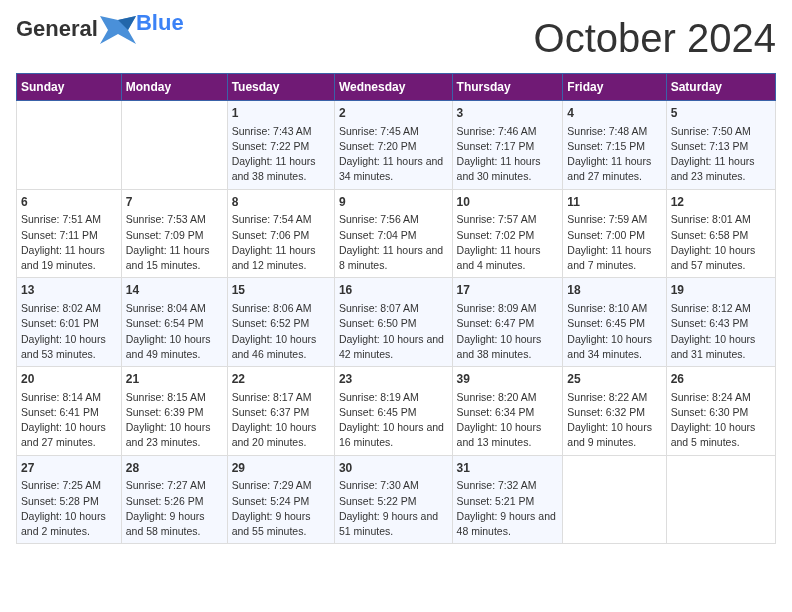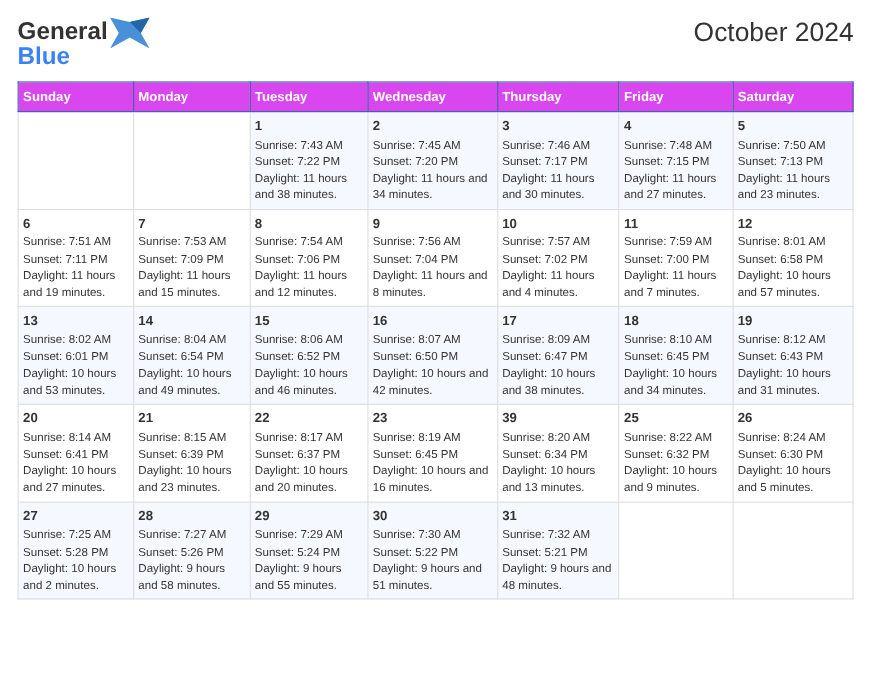--- a/index.html
+++ b/index.html
@@ -11,48 +11,48 @@
       padding: 16px;
     }
     .header {
       display: flex;
       justify-content: space-between;
       align-items: flex-start;
       margin-bottom: 12px;
     }
     .logo {
       display: flex;
-      flex-direction: column;
+      flex-direction: row;
       align-items: flex-start;
       line-height: 1;
     }
     .logo-row {
       display: flex;
       align-items: center;
       gap: 2px;
     }
     .title-block {
       text-align: right;
     }
     .main-title {
-      font-size: 24px;
+      font-size: 40px;
       font-weight: normal;
       color: #333;
     }
     .subtitle {
       font-size: 16px;
       color: #555;
     }
     table {
       width: 100%;
       border-collapse: collapse;
       font-size: 11px;
     }
     thead tr th {
-      background-color: #d946ef;
+      background-color: #701a75;
       color: #fff;
       padding: 6px 4px;
       text-align: left;
       font-weight: bold;
       font-size: 12px;
       border: 1px solid #3a62a8;
     }
     tbody tr {
       border-bottom: 1px solid #ccc;
     }

